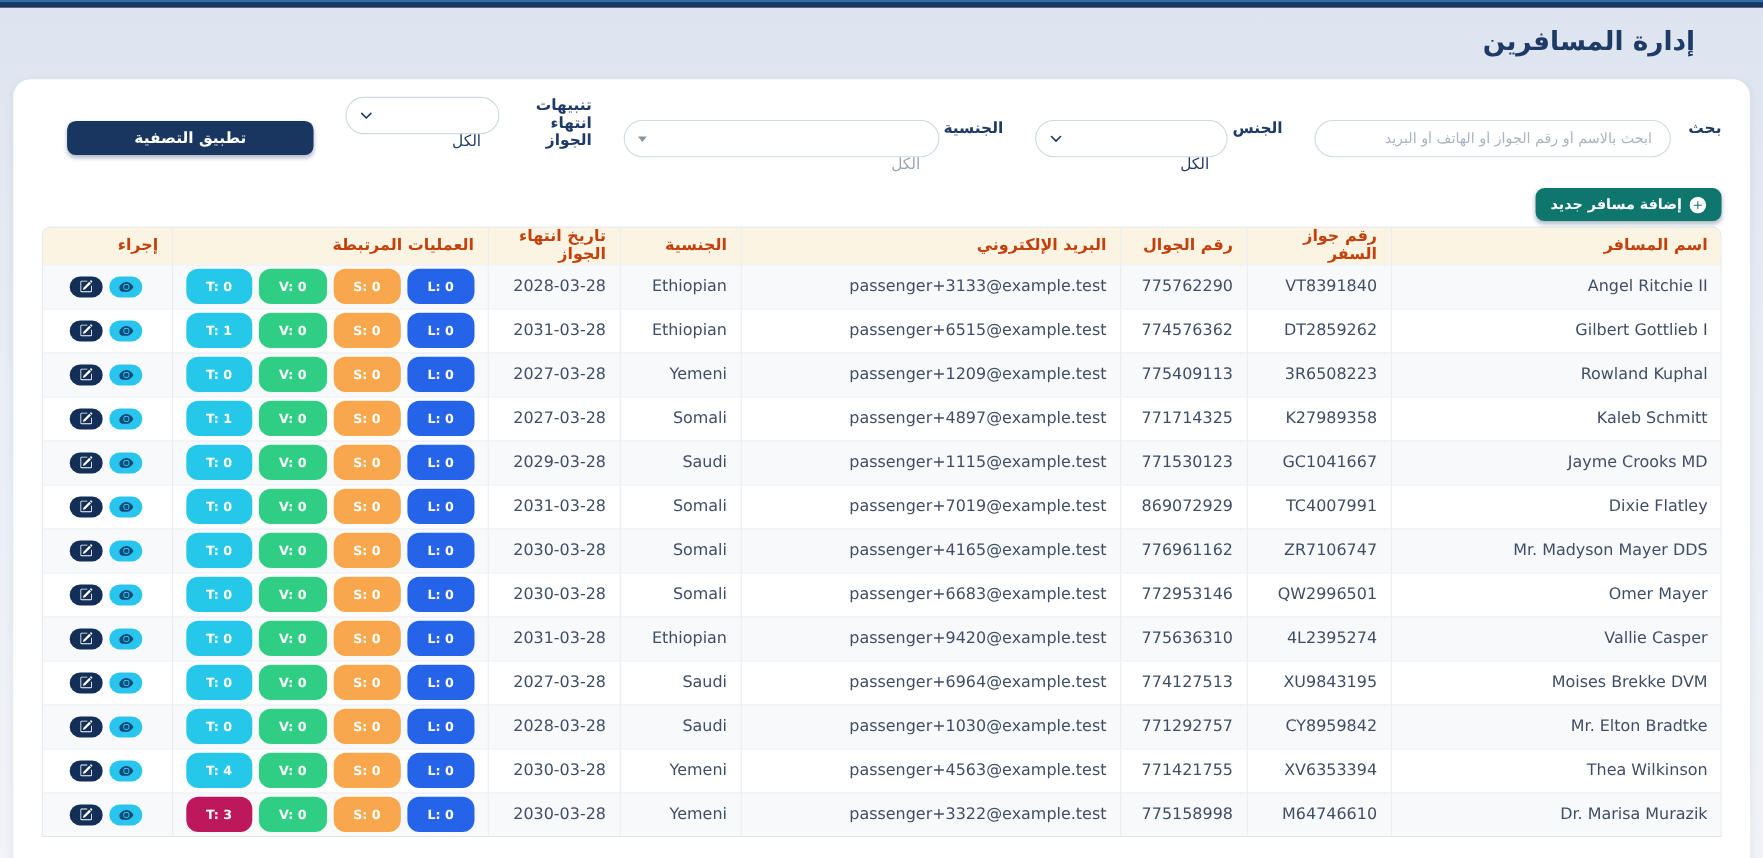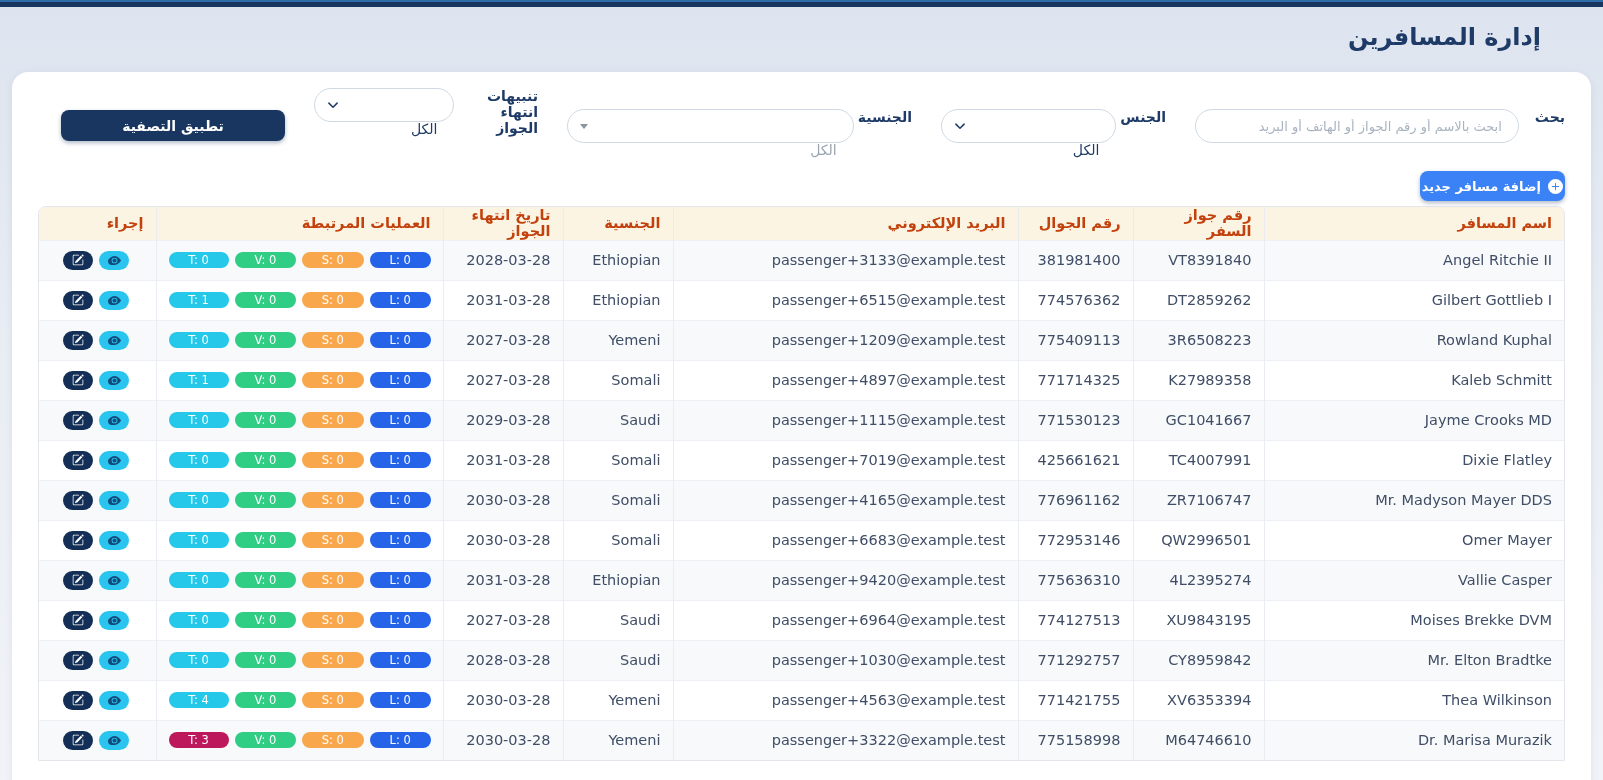--- a/index.html
+++ b/index.html
@@ -42,44 +42,44 @@
   .chev { display:flex; align-items:center; }
   .caret-tri { width:0; height:0; border-left:4.5px solid transparent;
     border-right:4.5px solid transparent; border-top:5px solid #8a949e; }
   .btn-apply {
     width:224px; height:31px; background:#18365f; color:#fff; border:none;
     border-radius:8px; font-size:14px; font-weight:bold; cursor:pointer;
     margin-bottom:2px; font-family:inherit; box-shadow:0 2px 4px rgba(24,54,95,.35);
   }
   
   .btn-add {
-    margin-top:28px; height:30px; background:#3b82f6; color:#fff; border:none;
+    margin-top:28px; height:30px; background:#0f766e; color:#fff; border:none;
     border-radius:8px; font-size:13px; font-weight:bold; cursor:pointer;
-    display:inline-flex; align-items:center; gap:7px; padding:0 2px;
+    display:inline-flex; align-items:center; gap:7px; padding:0 14px;
     font-family:inherit; box-shadow:0 2px 4px rgba(24,54,95,.35);
   }
   
   .table-wrap { margin-top:5px; border:1px solid #e3e7ec; border-radius:8px 8px 0 0; overflow:hidden; }
   table { width:100%; border-collapse:collapse; table-layout:fixed; direction:rtl; }
   thead th {
     background:#fcf4e2; color:#c2410c; font-size:14.5px; font-weight:bold;
     height:33px; padding:0 12px; text-align:right;
   }
   tbody td {
     height:40px; padding:0 12px; font-size:14.5px; color:#3f4e66;
     text-align:right; border-top:1px solid #eceff3; background:#fff;
   }
   tbody tr:nth-child(odd) td { background:#f8f9fb; }
   thead th:not(:first-child), tbody td:not(:first-child) { border-right:1px solid #e9edf1; }
   .ltr { direction:ltr; unicode-bidi:embed; }
   .ops-cell { display:flex; gap:6px; justify-content:center; align-items:center; }
   .pill {
     display:inline-flex; align-items:center; justify-content:center;
-    min-width:33px; height:16px; padding:0 20px; border-radius:11px;
-    color:#fff; font-size:11.5px; font-weight:normal; white-space:nowrap;
+    min-width:33px; height:32px; padding:0 20px; border-radius:11px;
+    color:#fff; font-size:11.5px; font-weight:bold; white-space:nowrap;
   }
   .actions-cell { display:flex; gap:6px; justify-content:center; align-items:center; }
   .act-btn {
     width:30px; height:19px; border:none; border-radius:10px; cursor:pointer;
     display:inline-flex; align-items:center; justify-content:center; padding:0;
   }
   .act-edit { background:#132e57; }
   .act-view { background:#29c5ef; }
 </style>
 </head>
@@ -159,21 +159,21 @@
           <th>الجنسية</th>
           <th>تاريخ انتهاء الجواز</th>
           <th>العمليات المرتبطة</th>
           <th>إجراء</th>
         </tr>
       </thead>
       <tbody id="rows-body">
   <tr>
     <td class="ltr c-name">Angel Ritchie II</td>
     <td class="ltr c-passport">VT8391840</td>
-    <td class="ltr c-mobile">381981400</td>
+    <td class="ltr c-mobile">775762290</td>
     <td class="ltr c-email">passenger+3133@example.test</td>
     <td class="ltr c-nat">Ethiopian</td>
     <td class="ltr c-exp">2028-03-28</td>
     <td>
       <div class="ops-cell" dir="ltr">
                 <span class="pill" style="background: rgb(37, 200, 232);">T: 0</span>
                 <span class="pill" style="background: rgb(47, 206, 132);">V: 0</span>
                 <span class="pill" style="background: rgb(249, 167, 76);">S: 0</span>
                 <span class="pill" style="background: rgb(37, 99, 232);">L: 0</span>
               </div>
@@ -324,21 +324,21 @@
                     <path d="M0 8s3-5.5 8-5.5S16 8 16 8s-3 5.5-8 5.5S0 13.5 0 8zm8 3.5a3.5 3.5 0 1 0 0-7 3.5 3.5 0 0 0 0 7z"></path>
                   </svg>
         </button>
       </div>
     </td>
   </tr>
 
   <tr>
     <td class="ltr c-name">Dixie Flatley</td>
     <td class="ltr c-passport">TC4007991</td>
-    <td class="ltr c-mobile">425661621</td>
+    <td class="ltr c-mobile">869072929</td>
     <td class="ltr c-email">passenger+7019@example.test</td>
     <td class="ltr c-nat">Somali</td>
     <td class="ltr c-exp">2031-03-28</td>
     <td>
       <div class="ops-cell" dir="ltr">
                 <span class="pill" style="background: rgb(37, 200, 232);">T: 0</span>
                 <span class="pill" style="background: rgb(47, 206, 132);">V: 0</span>
                 <span class="pill" style="background: rgb(249, 167, 76);">S: 0</span>
                 <span class="pill" style="background: rgb(37, 99, 232);">L: 0</span>
               </div>

